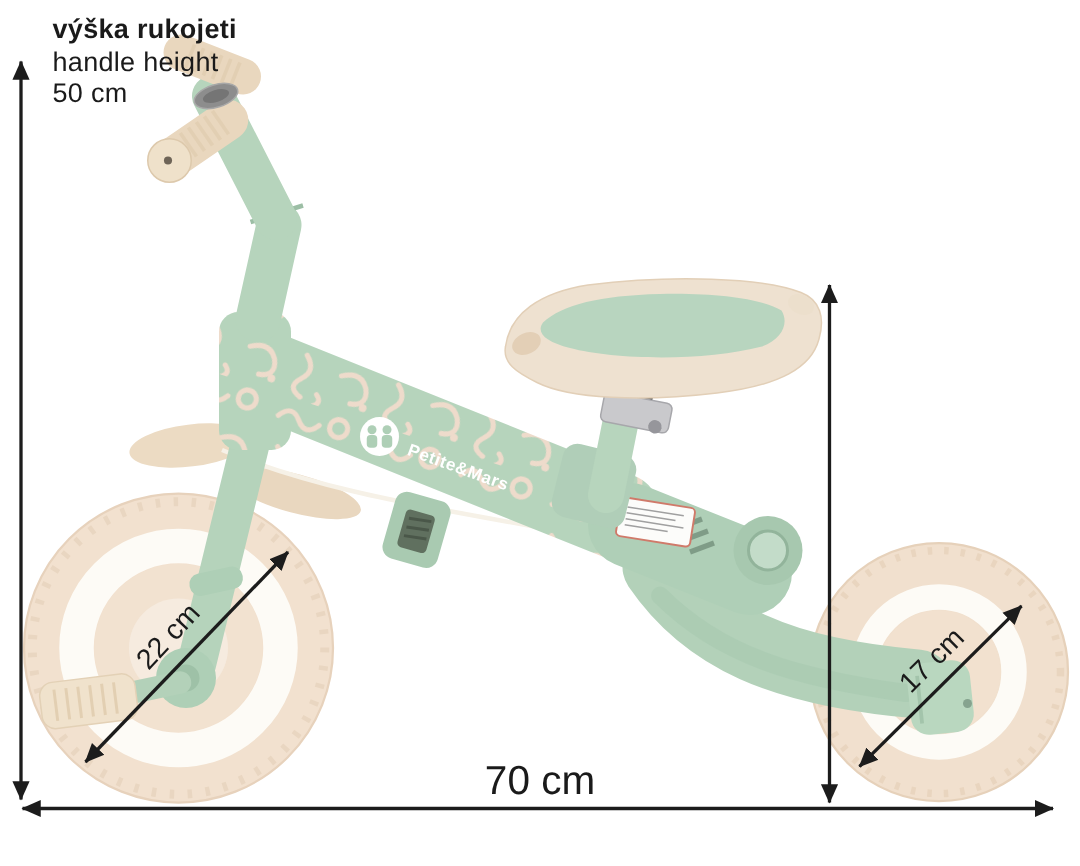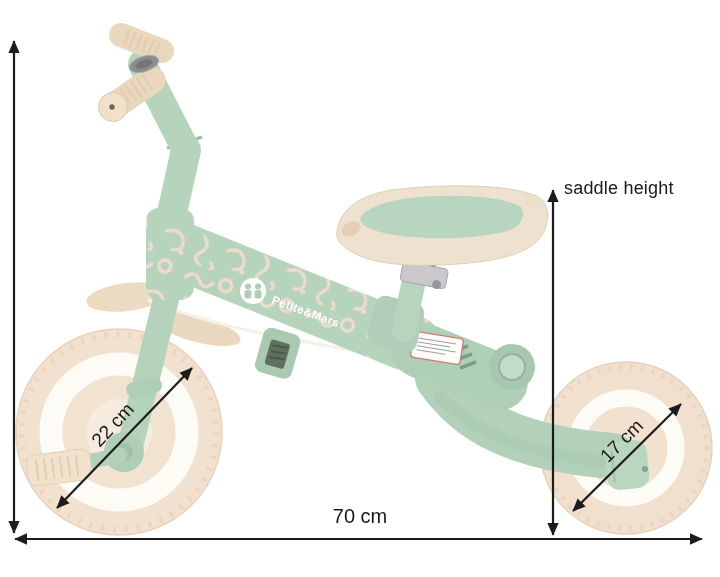--- a/index.html
+++ b/index.html
@@ -3,21 +3,21 @@
 <meta charset="utf-8">
 <style>
   html,body{margin:0;padding:0;background:#fff;}
   .figure{
     position:relative;width:720px;height:577px;background:#ffffff;overflow:hidden;
     font-family:"Liberation Sans", sans-serif;
   }
   .figure svg{position:absolute;left:0;top:0;}
   .dim-block{position:absolute;color:#1a1a1a;font-size:18px;line-height:21.5px;letter-spacing:.2px;}
   .dim-strong{font-weight:700;}
-  .dim-num{position:absolute;color:#1a1a1a;font-size:20px;text-align:center;}
+  .dim-num{position:absolute;color:#1a1a1a;font-size:27px;text-align:center;}
   .rot{font-size:19px;}
   .svg-logo-text{font-family:"Liberation Sans", sans-serif;font-weight:700;font-size:11.5px;letter-spacing:.4px;}
 </style>
 </head>
 <body>
 
 <div class="figure">
 
   <svg width="720" height="577" viewBox="0 0 720 577">
     <defs>
@@ -165,23 +165,27 @@
 
     <g stroke="#1c1c1c" stroke-width="2.2" fill="none">
       <line x1="14" y1="41" x2="14" y2="533" marker-start="url(#ah)" marker-end="url(#ah)"></line>
       <line x1="553" y1="190" x2="553" y2="535" marker-start="url(#ah)" marker-end="url(#ah)"></line>
       <line x1="15" y1="539" x2="702" y2="539" marker-start="url(#ah)" marker-end="url(#ah)"></line>
       <line x1="57" y1="508" x2="192" y2="368" marker-start="url(#ah)" marker-end="url(#ah)"></line>
       <line x1="573" y1="511" x2="681" y2="404" marker-start="url(#ah)" marker-end="url(#ah)"></line>
     </g>
   </svg>
 
+  <div class="dim-block" style="left:35px;top:9px;">
+    <div class="dim-strong">výška rukojeti</div>
+    <div>handle height</div>
+    <div>50 cm</div>
+  </div>
 
   <div class="dim-block" style="left:564px;top:178px;">
-    <div>saddle height</div>
   </div>
 
   <div class="dim-num" style="left:300px;top:505px;width:120px;">70 cm</div>
 
   <div class="dim-num rot" style="left:69px;top:414px;width:88px;transform:rotate(-47deg);">22 cm</div>
 
   <div class="dim-num rot" style="left:578px;top:430px;width:88px;transform:rotate(-45deg);">17 cm</div>
 
 </div>
 

